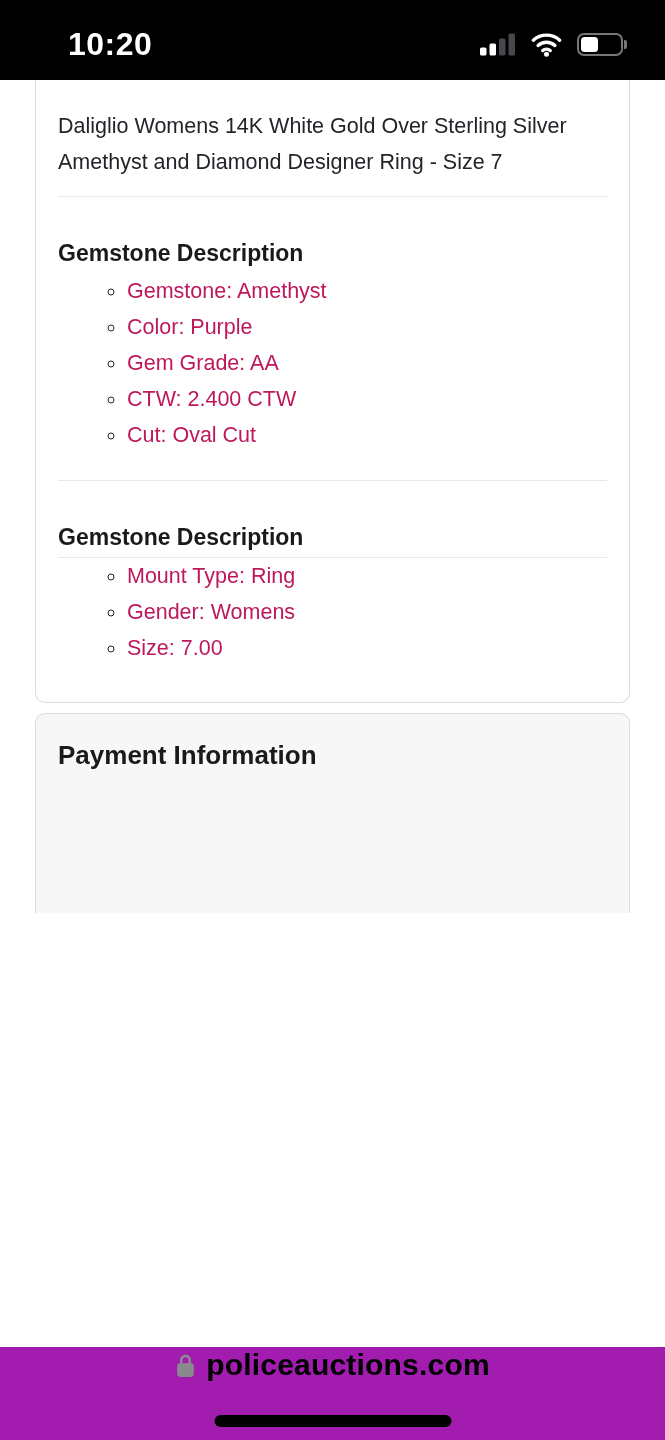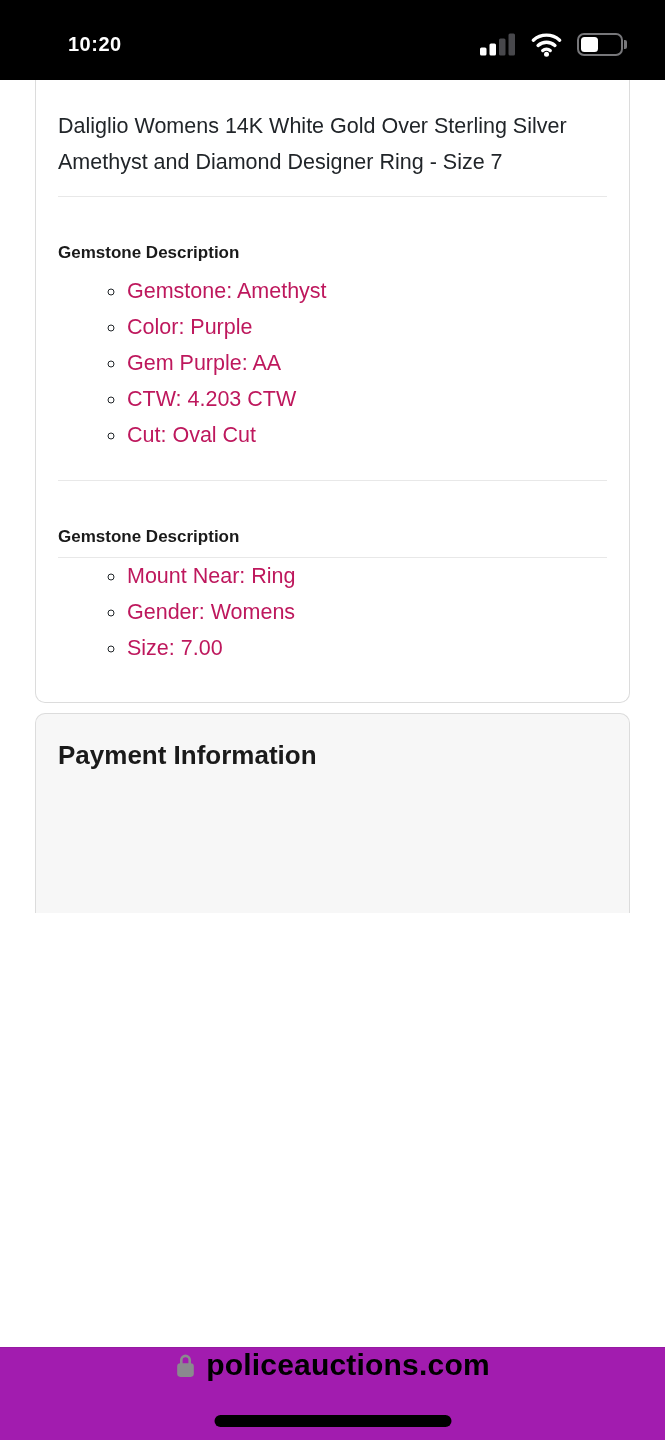--- a/index.html
+++ b/index.html
@@ -13,21 +13,21 @@
   }
 
   
   .status-bar {
     position: absolute; top: 0; left: 0; right: 0;
     height: 80px; background: #000;
     display: flex; align-items: center; justify-content: space-between;
     padding: 8px 38px 0 68px;
   }
   .status-time {
-    color: #fff; font-size: 20px; font-weight: 700; letter-spacing: 0.5px;
+    color: #fff; font-size: 32px; font-weight: 700; letter-spacing: 0.5px;
   }
   .status-icons { display: flex; align-items: center; gap: 14px; }
   .battery { position: relative; display: flex; align-items: center; }
   .battery-body {
     width: 46px; height: 23px;
     border: 2px solid #77777a; border-radius: 7px;
     padding: 2px; display: flex;
   }
   .battery-fill { width: 45%; height: 100%; background: #fff; border-radius: 3.5px; }
   .battery-nub { width: 3px; height: 9px; background: #77777a; border-radius: 0 2px 2px 0; margin-left: 1px; }
@@ -43,21 +43,21 @@
     border-bottom: 1px solid #dcdcdc;
     border-radius: 0 0 10px 10px;
     padding: 28px 22px 36px;
   }
   .product-title {
     font-size: 21.5px; line-height: 36px; font-weight: 400;
     color: #212529; margin-bottom: 16px;
   }
   .divider { border: 0; border-top: 1px solid #e8e8e8; margin: 0; }
   .section-heading {
-    font-size: 17px; line-height: 28px; font-weight: 700;
+    font-size: 23px; line-height: 28px; font-weight: 700;
     color: #1a1a1a; margin: 42px 0 6px;
   }
   .section-list {
     list-style-type: circle;
     padding-left: 69px; margin: 0 0 27px;
   }
   .section-list li { font-size: 21.5px; line-height: 36px; color: #be185d; }
   .section-list li::marker { color: #212529; }
 
   .payment-card {
@@ -116,36 +116,36 @@
 
   <div class="detail-card">
     <div class="product-title">Daliglio Womens 14K White Gold Over Sterling Silver Amethyst and Diamond Designer Ring - Size 7</div>
 
     <section>
       <hr class="divider">
       <h2 class="section-heading">Gemstone Description</h2>
       <ul class="section-list">
         <li>Gemstone: Amethyst</li>
         <li>Color: Purple</li>
-        <li>Gem Purple: AA</li>
-        <li>CTW: 4.203 CTW</li>
+        <li>Gem Grade: AA</li>
+        <li>CTW: 2.400 CTW</li>
         <li>Cut: Oval Cut</li>
       </ul>
     </section>
 
     <section>
       <hr class="divider">
       <h2 class="section-heading">Gemstone Description</h2>
     </section>
 
 
     <section>
       <hr class="divider">
       <ul class="section-list" style="margin-bottom:0;">
-        <li>Mount Near: Ring</li>
+        <li>Mount Type: Ring</li>
         <li>Gender: Womens</li>
         <li>Size: 7.00</li>
       </ul>
     </section>
   </div>
 
   <div class="payment-card">
     <h2 class="payment-heading">Payment Information</h2>
   </div>
 </div>

